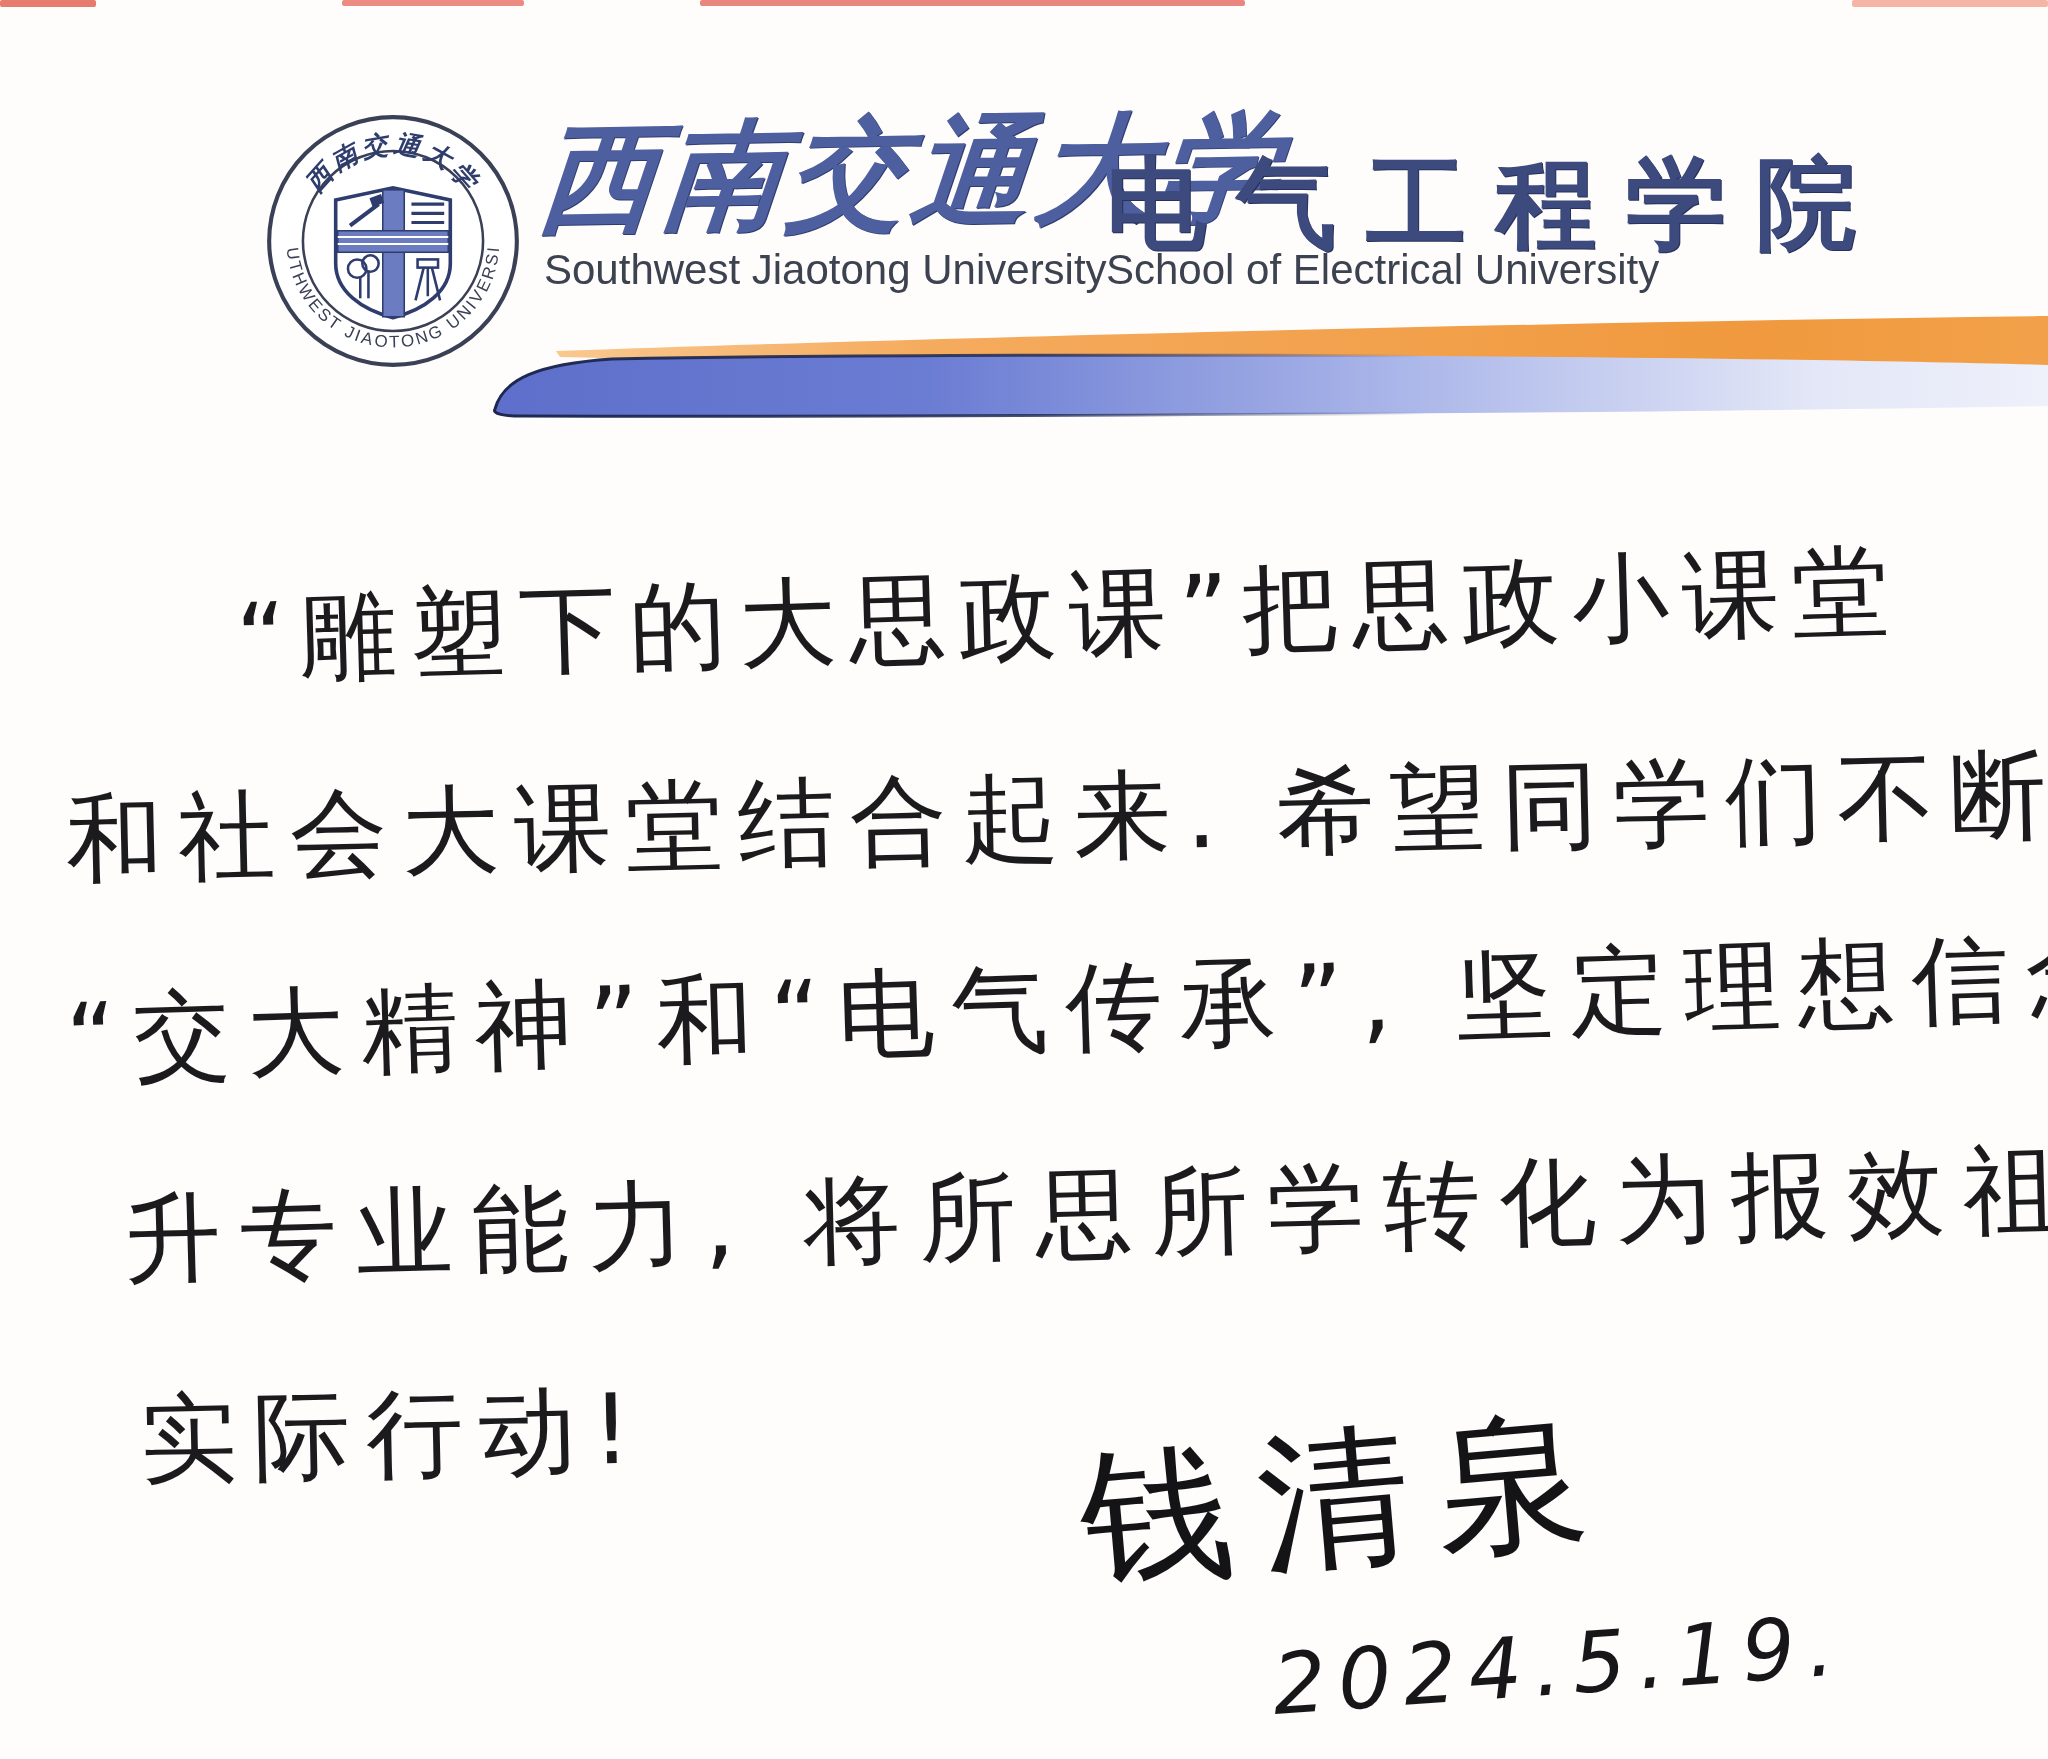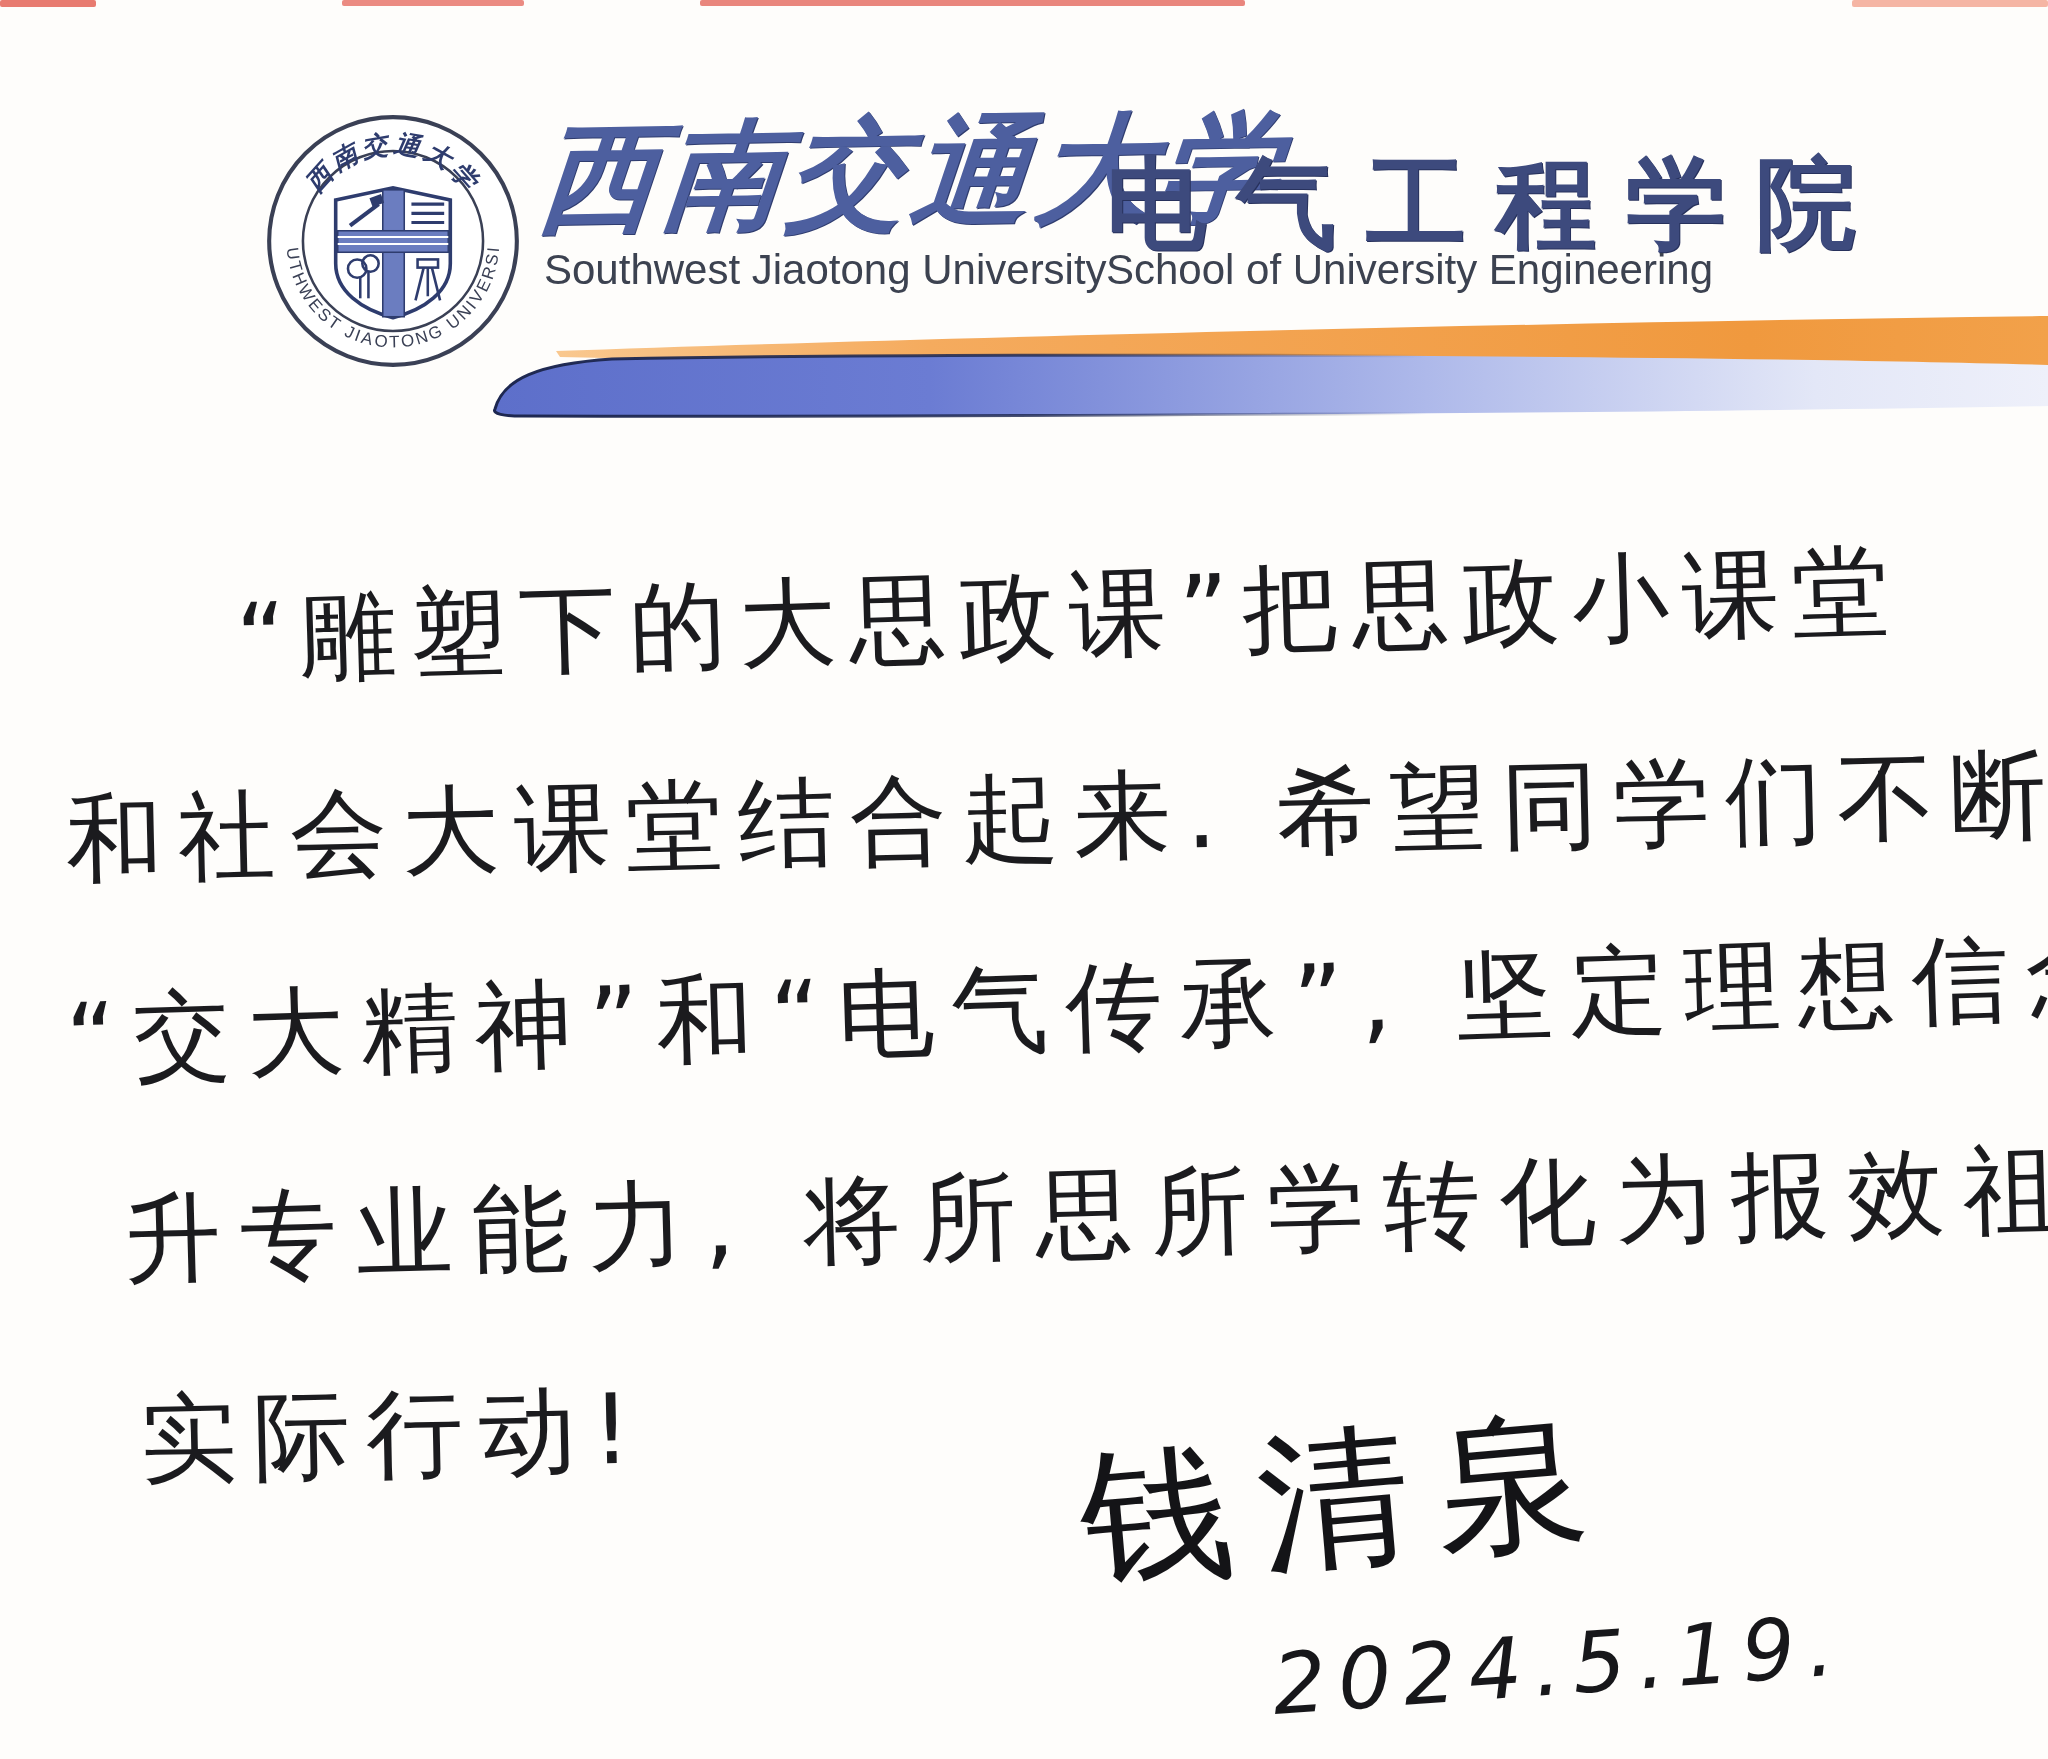--- a/index.html
+++ b/index.html
@@ -107,21 +107,21 @@
       <rect x="152" y="146" width="20" height="8" fill="none" stroke="#2e3c6e" stroke-width="2.5"></rect>
       <line x1="158" y1="154" x2="150" y2="186" stroke="#2e3c6e" stroke-width="2.5"></line>
       <line x1="166" y1="154" x2="174" y2="186" stroke="#2e3c6e" stroke-width="2.5"></line>
       <line x1="162" y1="154" x2="162" y2="182" stroke="#2e3c6e" stroke-width="2.5"></line>
     </g>
   </svg>
 
   <div class="uni-cn">西南交通大学</div>
   <div class="uni-en">Southwest Jiaotong University</div>
   <div class="school-cn">电气工程学院</div>
-  <div class="school-en">School of University Engineering</div>
+  <div class="school-en">School of Electrical University</div>
 
   <svg class="swoosh" viewBox="0 0 2048 175" preserveAspectRatio="none">
     <defs>
       <linearGradient id="og" x1="0" y1="0" x2="1" y2="0">
         <stop offset="0" stop-color="#f9c88f"></stop>
         <stop offset="0.25" stop-color="#f5ab5e"></stop>
         <stop offset="0.8" stop-color="#f0993e"></stop>
         <stop offset="1" stop-color="#f2a14a"></stop>
       </linearGradient>
       <linearGradient id="bg1" x1="0" y1="0" x2="1" y2="0">

